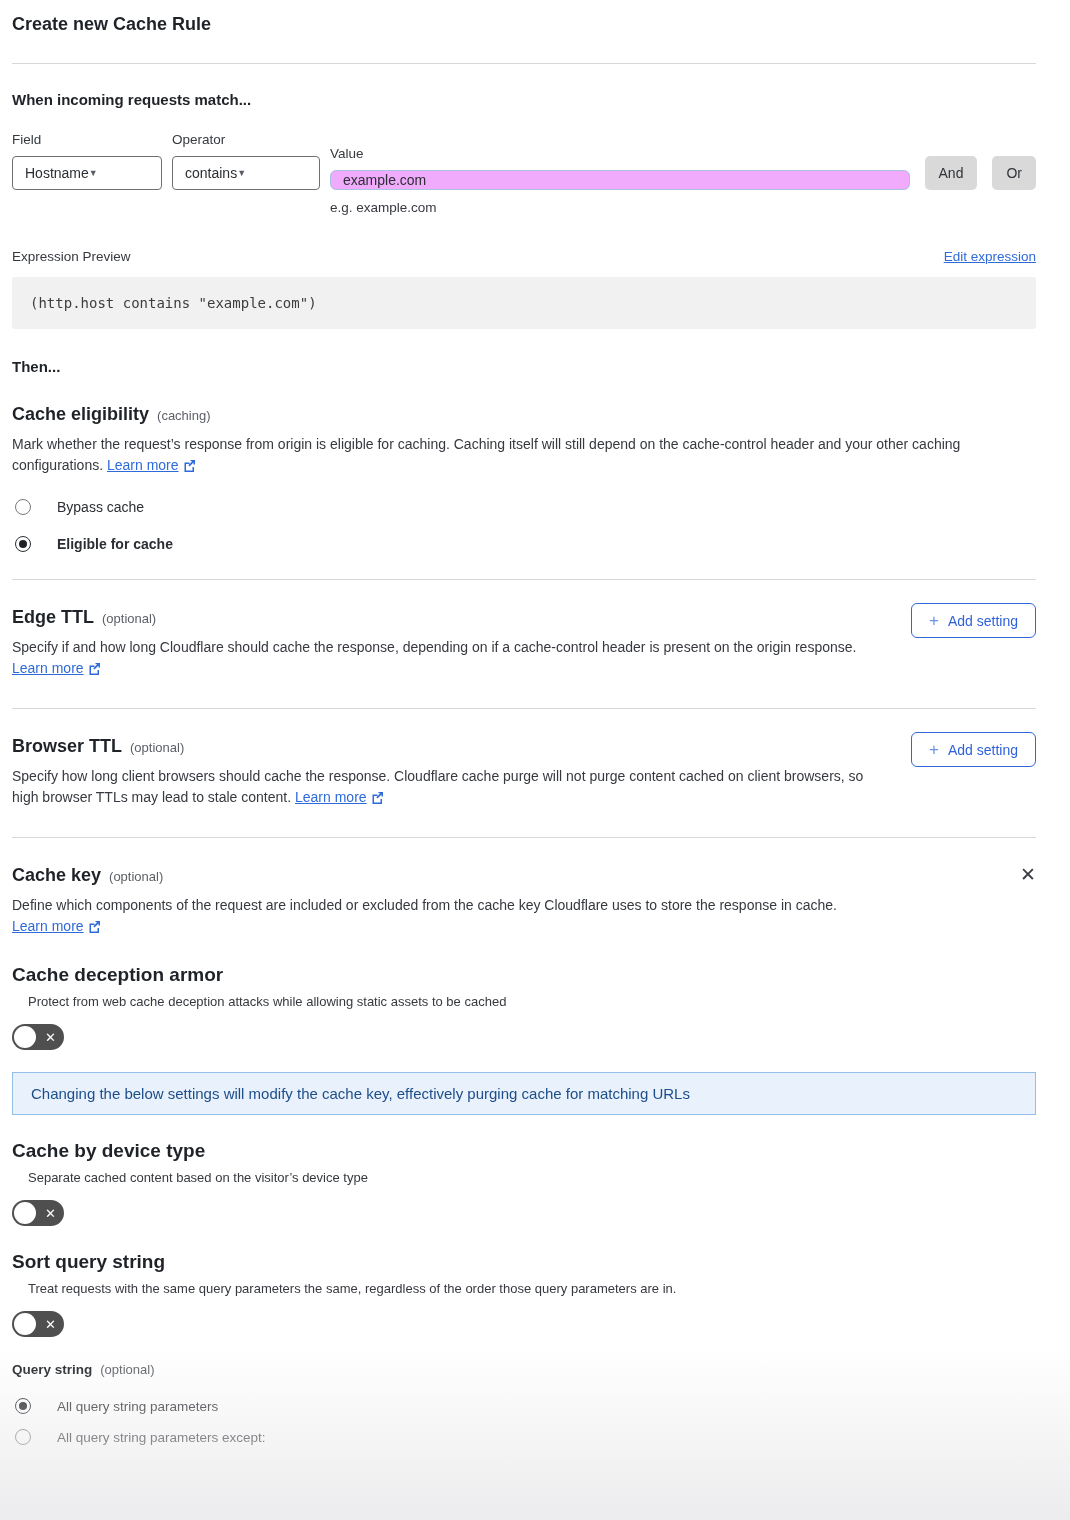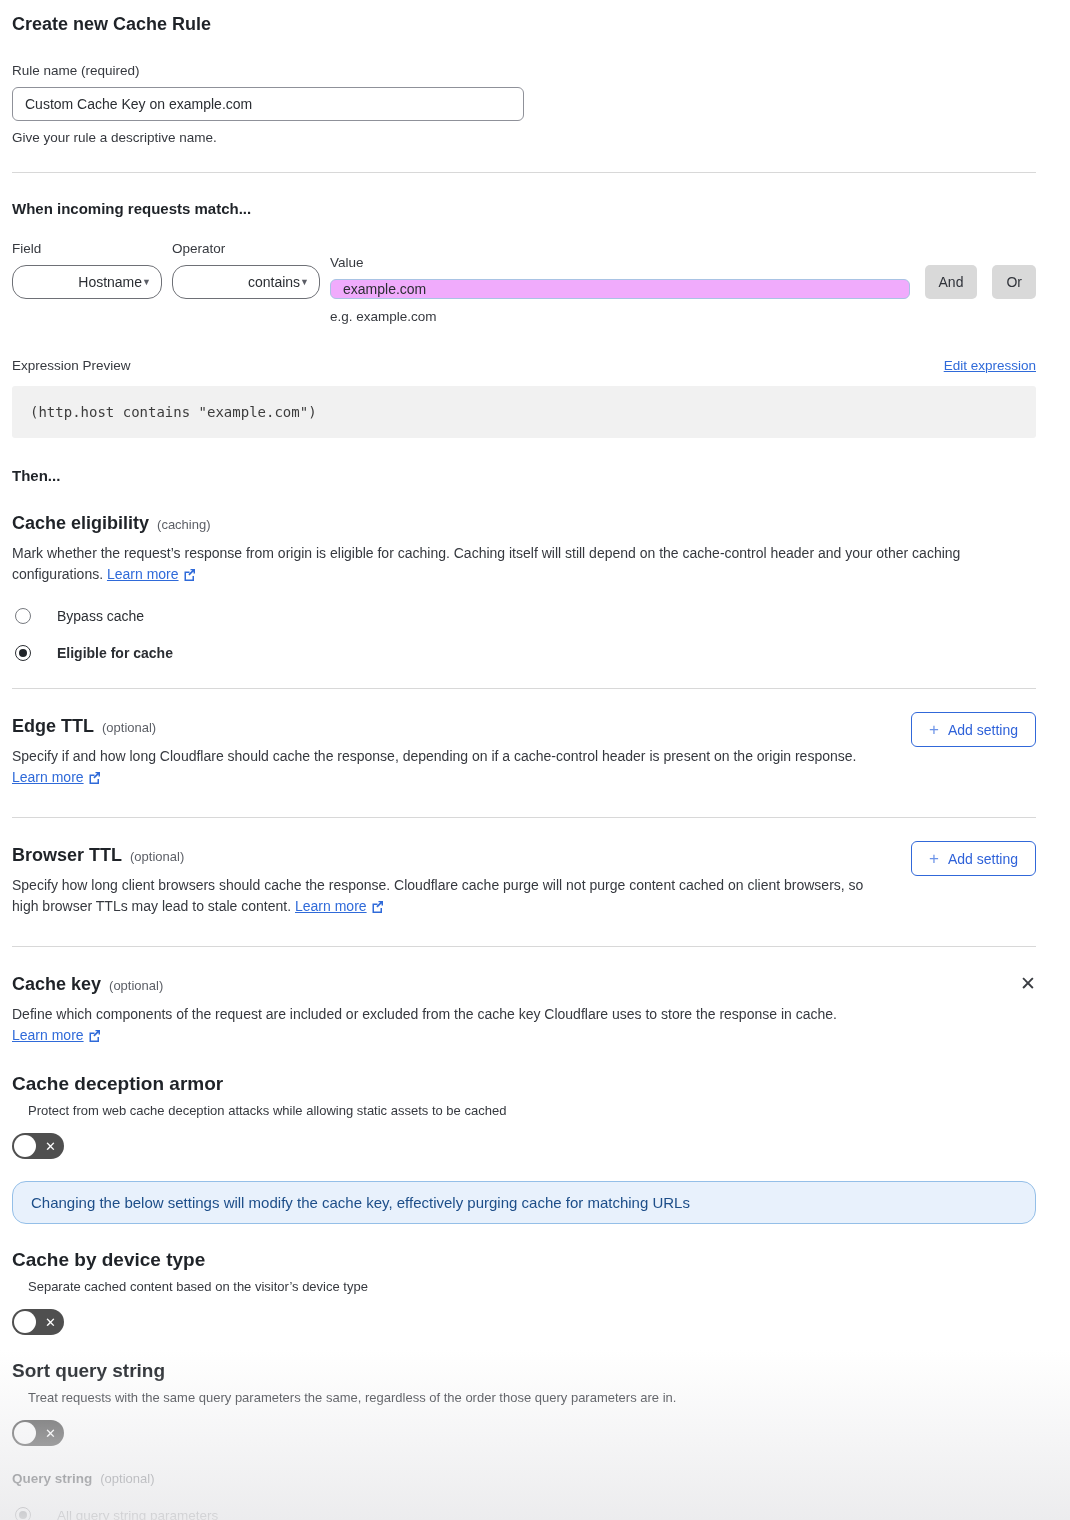--- a/index.html
+++ b/index.html
@@ -28,22 +28,22 @@
   .divider { border: none; border-top: 1px solid #d8d8d8; margin: 27px 0; }
 
   .section-heading { font-size: 15px; font-weight: bold; color: #1f2328; }
 
   
   .match-grid { margin-top: 24px; display: flex; align-items: flex-end; }
   .col-field { width: 150px; margin-right: 10px; }
   .col-operator { width: 148px; margin-right: 10px; }
   .col-value { flex: 1; }
   .select-box {
-    height: 34px; border: 1px solid #6e7076; border-radius: 14px; background: #fff;
-    display: flex; align-items: center; justify-content: flex-end;
+    height: 34px; border: 1px solid #6e7076; border-radius: 4px; background: #fff;
+    display: flex; align-items: center; justify-content: flex-start;
     padding: 0 10px 0 12px; font-size: 14px; color: #2b2e33; cursor: pointer;
   }
   .caret { font-size: 9px; color: #5b5e66; }
   .value-input {
     width: 100%; height: 20px; border: 1px solid #a9c3e4; border-radius: 6px;
     background: #f0abfc; padding: 0 12px; font-size: 14px; color: #2b2e33;
     font-family: "Liberation Sans", sans-serif; outline: none;
   }
   .andor-btn {
     height: 34px; border: none; border-radius: 5px; background: #d9d9d9;
@@ -112,44 +112,39 @@
   .toggle .knob {
     position: absolute; left: 2px; top: 2px; width: 22px; height: 22px;
     border-radius: 50%; background: #fff;
   }
   .toggle .off-x {
     position: absolute; right: 8px; top: 50%; transform: translateY(-50%);
     color: #fff; font-size: 13px; line-height: 1;
   }
 
   .banner {
-    margin-top: 22px; background: #e8f1fc; border: 1px solid #94bfe8; border-radius: 14px;
+    margin-top: 22px; background: #e8f1fc; border: 1px solid #94bfe8; border-radius: 0;
     padding: 12px 18px; font-size: 15px; color: #1d4e89;
   }
 
   .qs-options { margin-top: 5px; }
 
   .bottom-fade {
     position: absolute; left: 0; right: 0; bottom: 0; height: 170px;
     background: linear-gradient(to bottom, rgba(236,236,238,0) 0%, rgba(234,234,236,0.9) 100%);
     pointer-events: none;
   }
 </style>
 </head>
 <body>
 
 <div class="page">
 
   <h1 class="page-title">Create new Cache Rule</h1>
 
-  <div>
-    <div class="field-label">Rule name (required)</div>
-    <input class="text-input" type="text" value="Custom Cache Key on example.com" style="">
-    <div class="helper">Give your rule a descriptive name.</div>
-  </div>
 
   <hr class="divider">
 
   <div>
     <div class="section-heading">When incoming requests match...</div>
 
     <div class="match-grid">
       <div class="col-field">
         <div class="field-label">Field</div>
         <div class="select-box">

